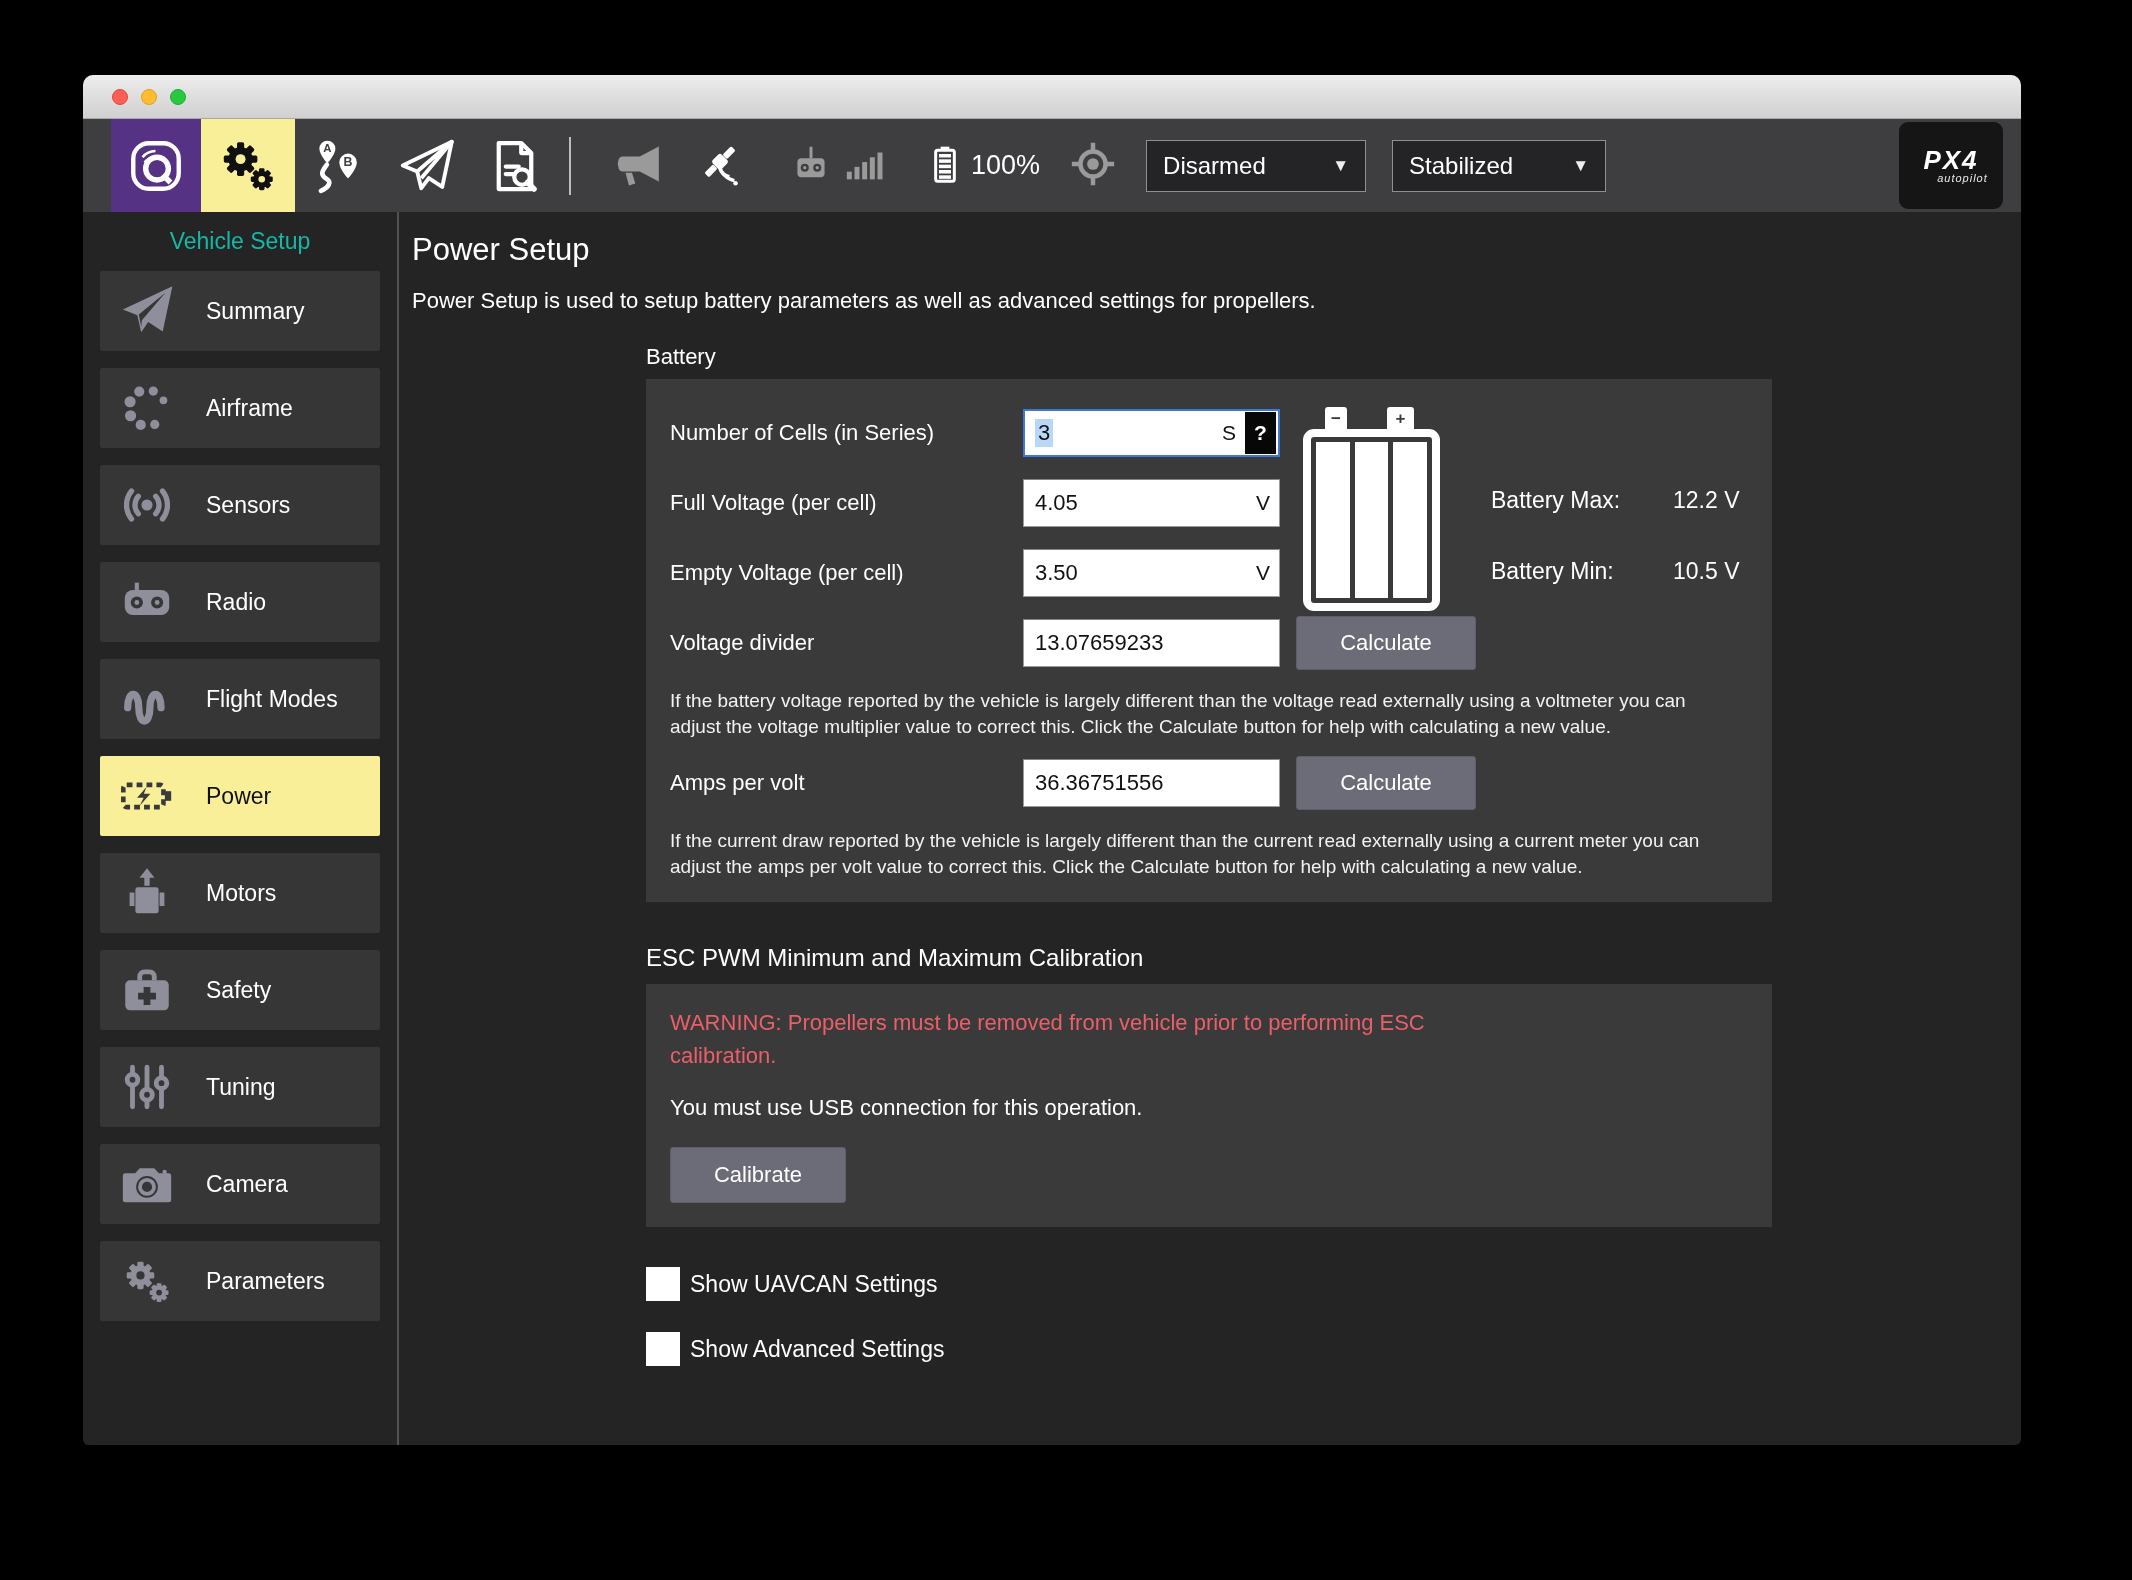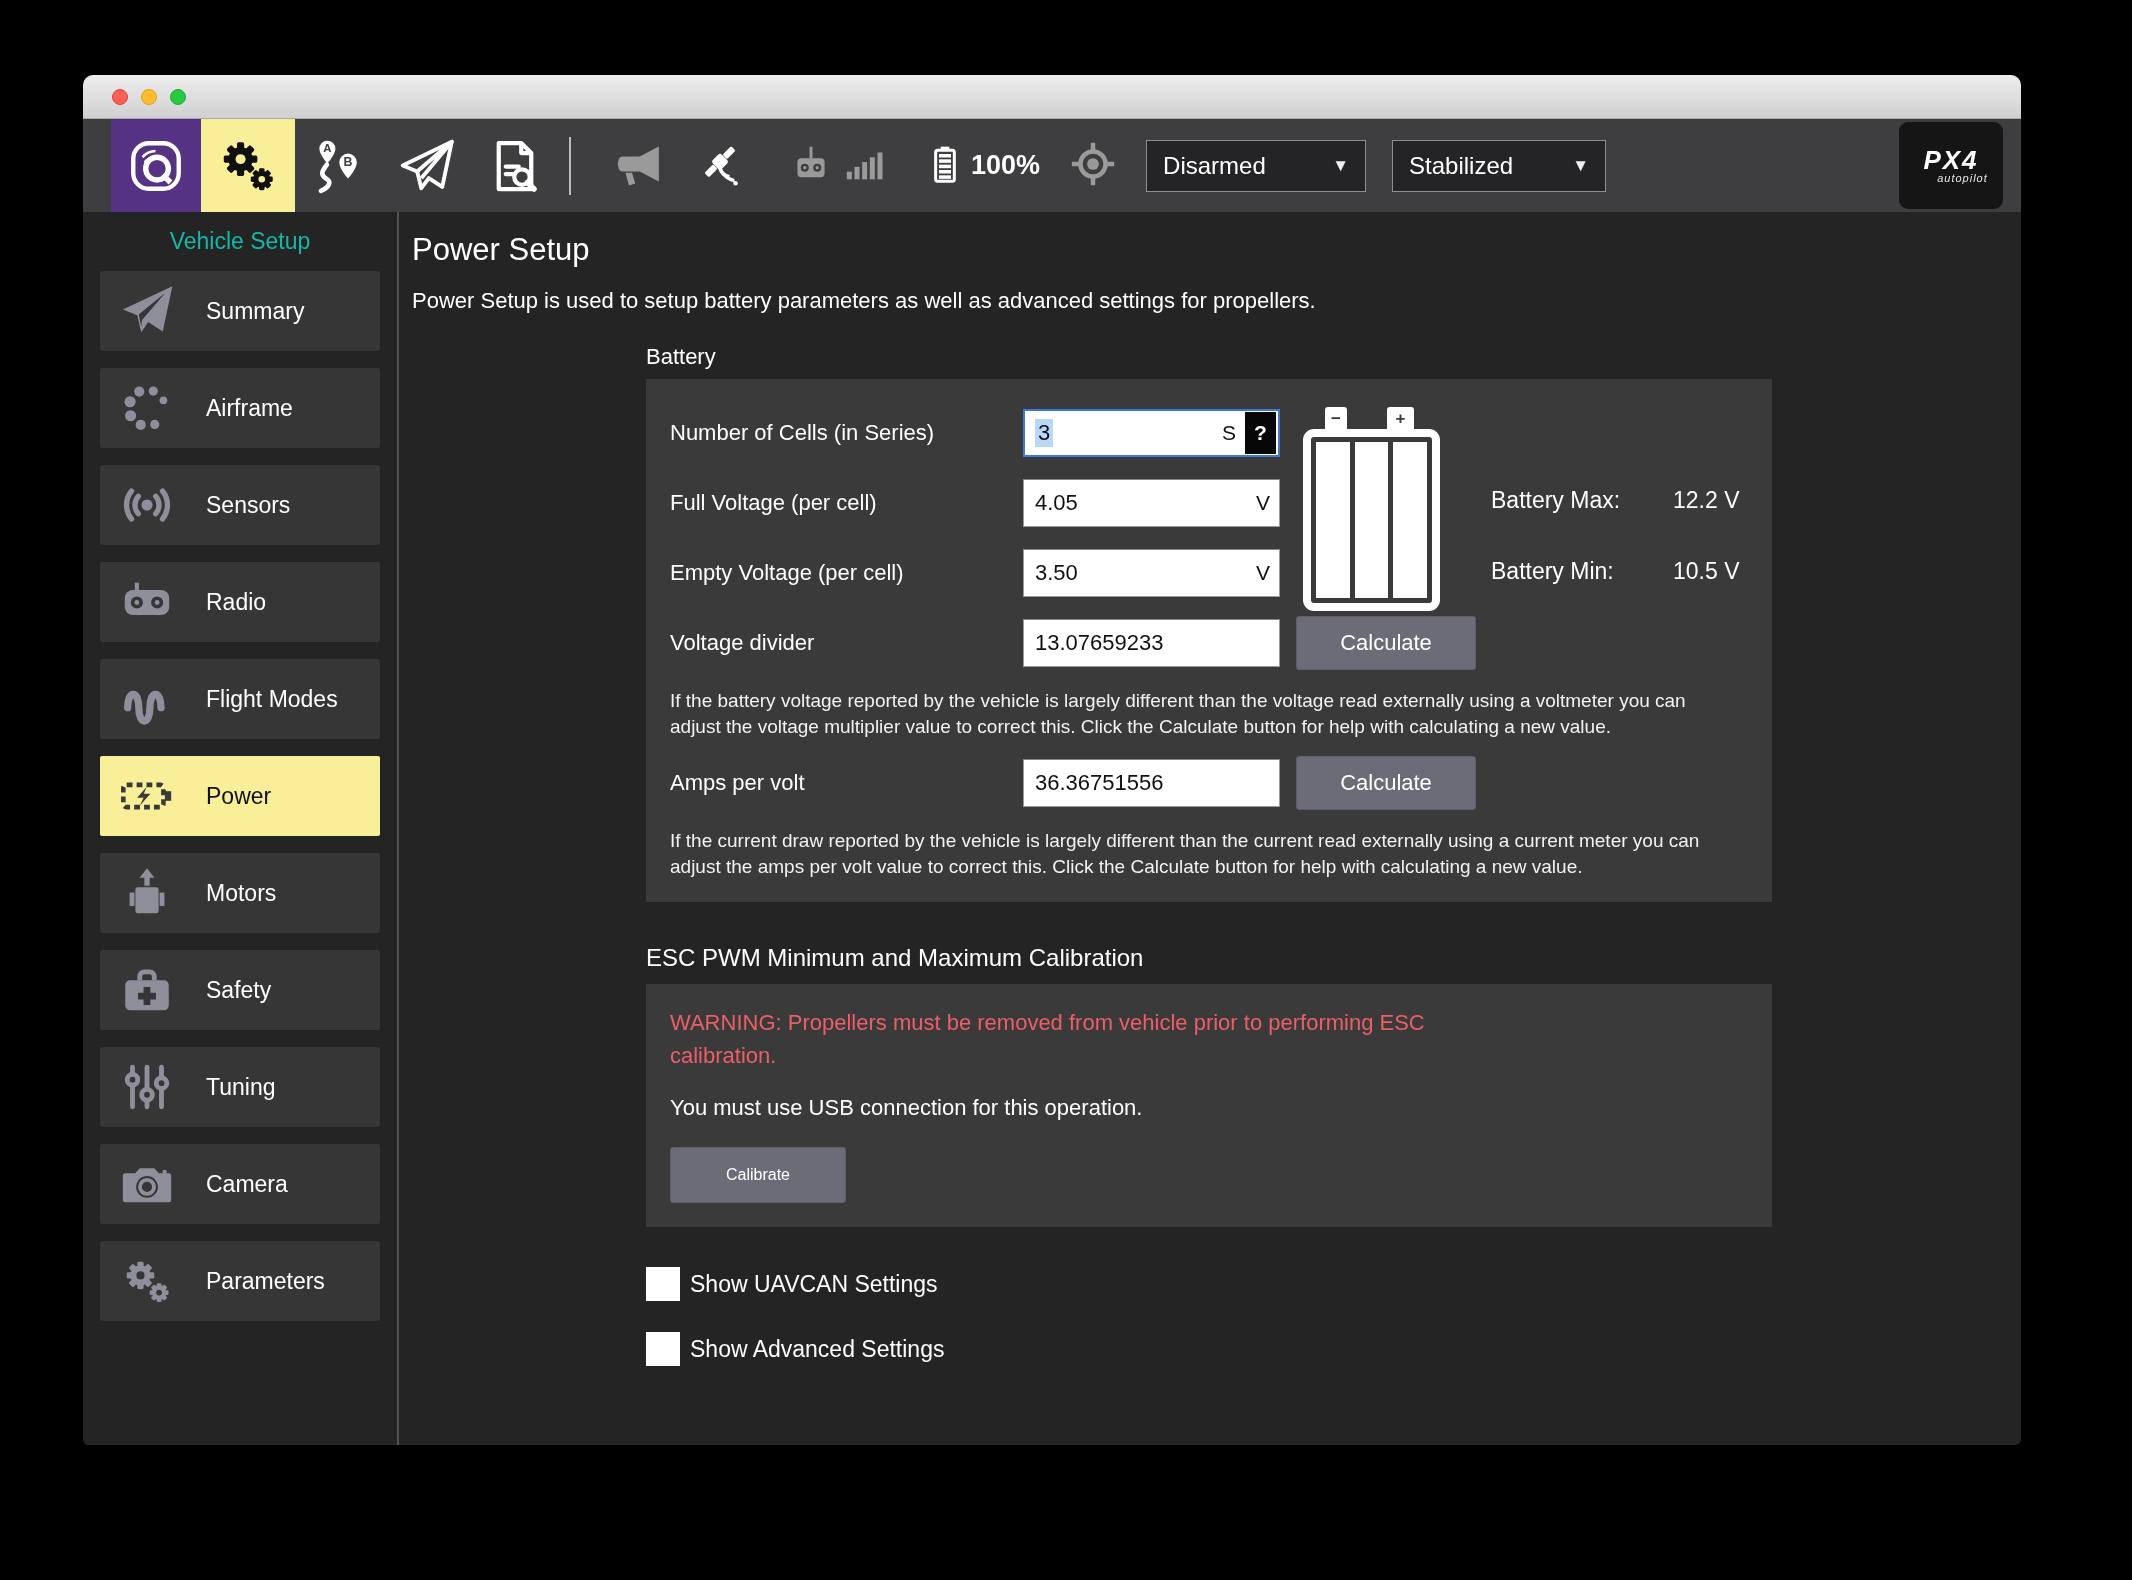--- a/index.html
+++ b/index.html
@@ -118,21 +118,21 @@
   .bat-line { display:flex; color:#fff; font-size:23px; margin-bottom:44px; }
   .bat-line .lbl { width:182px; }
 
   
   .esc-title { color:#fff; font-size:24px; margin:42px 0 12px 0; }
   .esc-panel { padding:22px 24px 24px 24px; }
   .esc-warning { color:#ea5f68; font-size:22px; line-height:33px; max-width:840px; }
   .esc-usb { color:#fff; font-size:22px; margin-top:23px; }
   .calibrate-btn {
     width:176px; height:56px; margin-top:26px; background:#6c6c78; border:1px solid #5e5e69; border-radius:3px;
-    color:#fff; font-size:16px; display:flex; align-items:center; justify-content:center;
+    color:#fff; font-size:22px; display:flex; align-items:center; justify-content:center;
   }
 
   
   .check-row { display:flex; align-items:center; margin-top:40px; }
   .check-row + .check-row { margin-top:31px; }
   .checkbox { width:34px; height:34px; background:#fff; flex:0 0 34px; }
   .check-label { color:#fff; font-size:23px; margin-left:10px; }
 </style>
 </head>
 <body>
@@ -258,21 +258,21 @@
         <svg width="46" height="46" viewBox="0 0 24 24" fill="currentColor">
           <rect x="2" y="16" width="2.6" height="4"></rect>
           <rect x="6" y="13.5" width="2.6" height="6.5"></rect>
           <rect x="10" y="11" width="2.6" height="9"></rect>
           <rect x="14" y="8.5" width="2.6" height="11.5"></rect>
           <rect x="18" y="6" width="2.6" height="14"></rect>
         </svg>
       </span>
     </div>
 
-    <div class="status-icon white" style="margin-left:36px;font-weight:bold;">
+    <div class="status-icon white" style="margin-left:36px;">
       <span>
         <svg width="40" height="56" viewBox="0 0 24 24" fill="#fff">
           <rect x="9.4" y="1.6" width="5.2" height="2.2"></rect>
           <rect x="6.4" y="3.8" width="11.2" height="18.6" rx="1.2" fill="none" stroke="#fff" stroke-width="1.8"></rect>
           <rect x="8.4" y="6" width="7.2" height="2.1"></rect>
           <rect x="8.4" y="9.2" width="7.2" height="2.1"></rect>
           <rect x="8.4" y="12.4" width="7.2" height="2.1"></rect>
           <rect x="8.4" y="15.6" width="7.2" height="2.1"></rect>
           <rect x="8.4" y="18.8" width="7.2" height="2.1"></rect>
         </svg>

